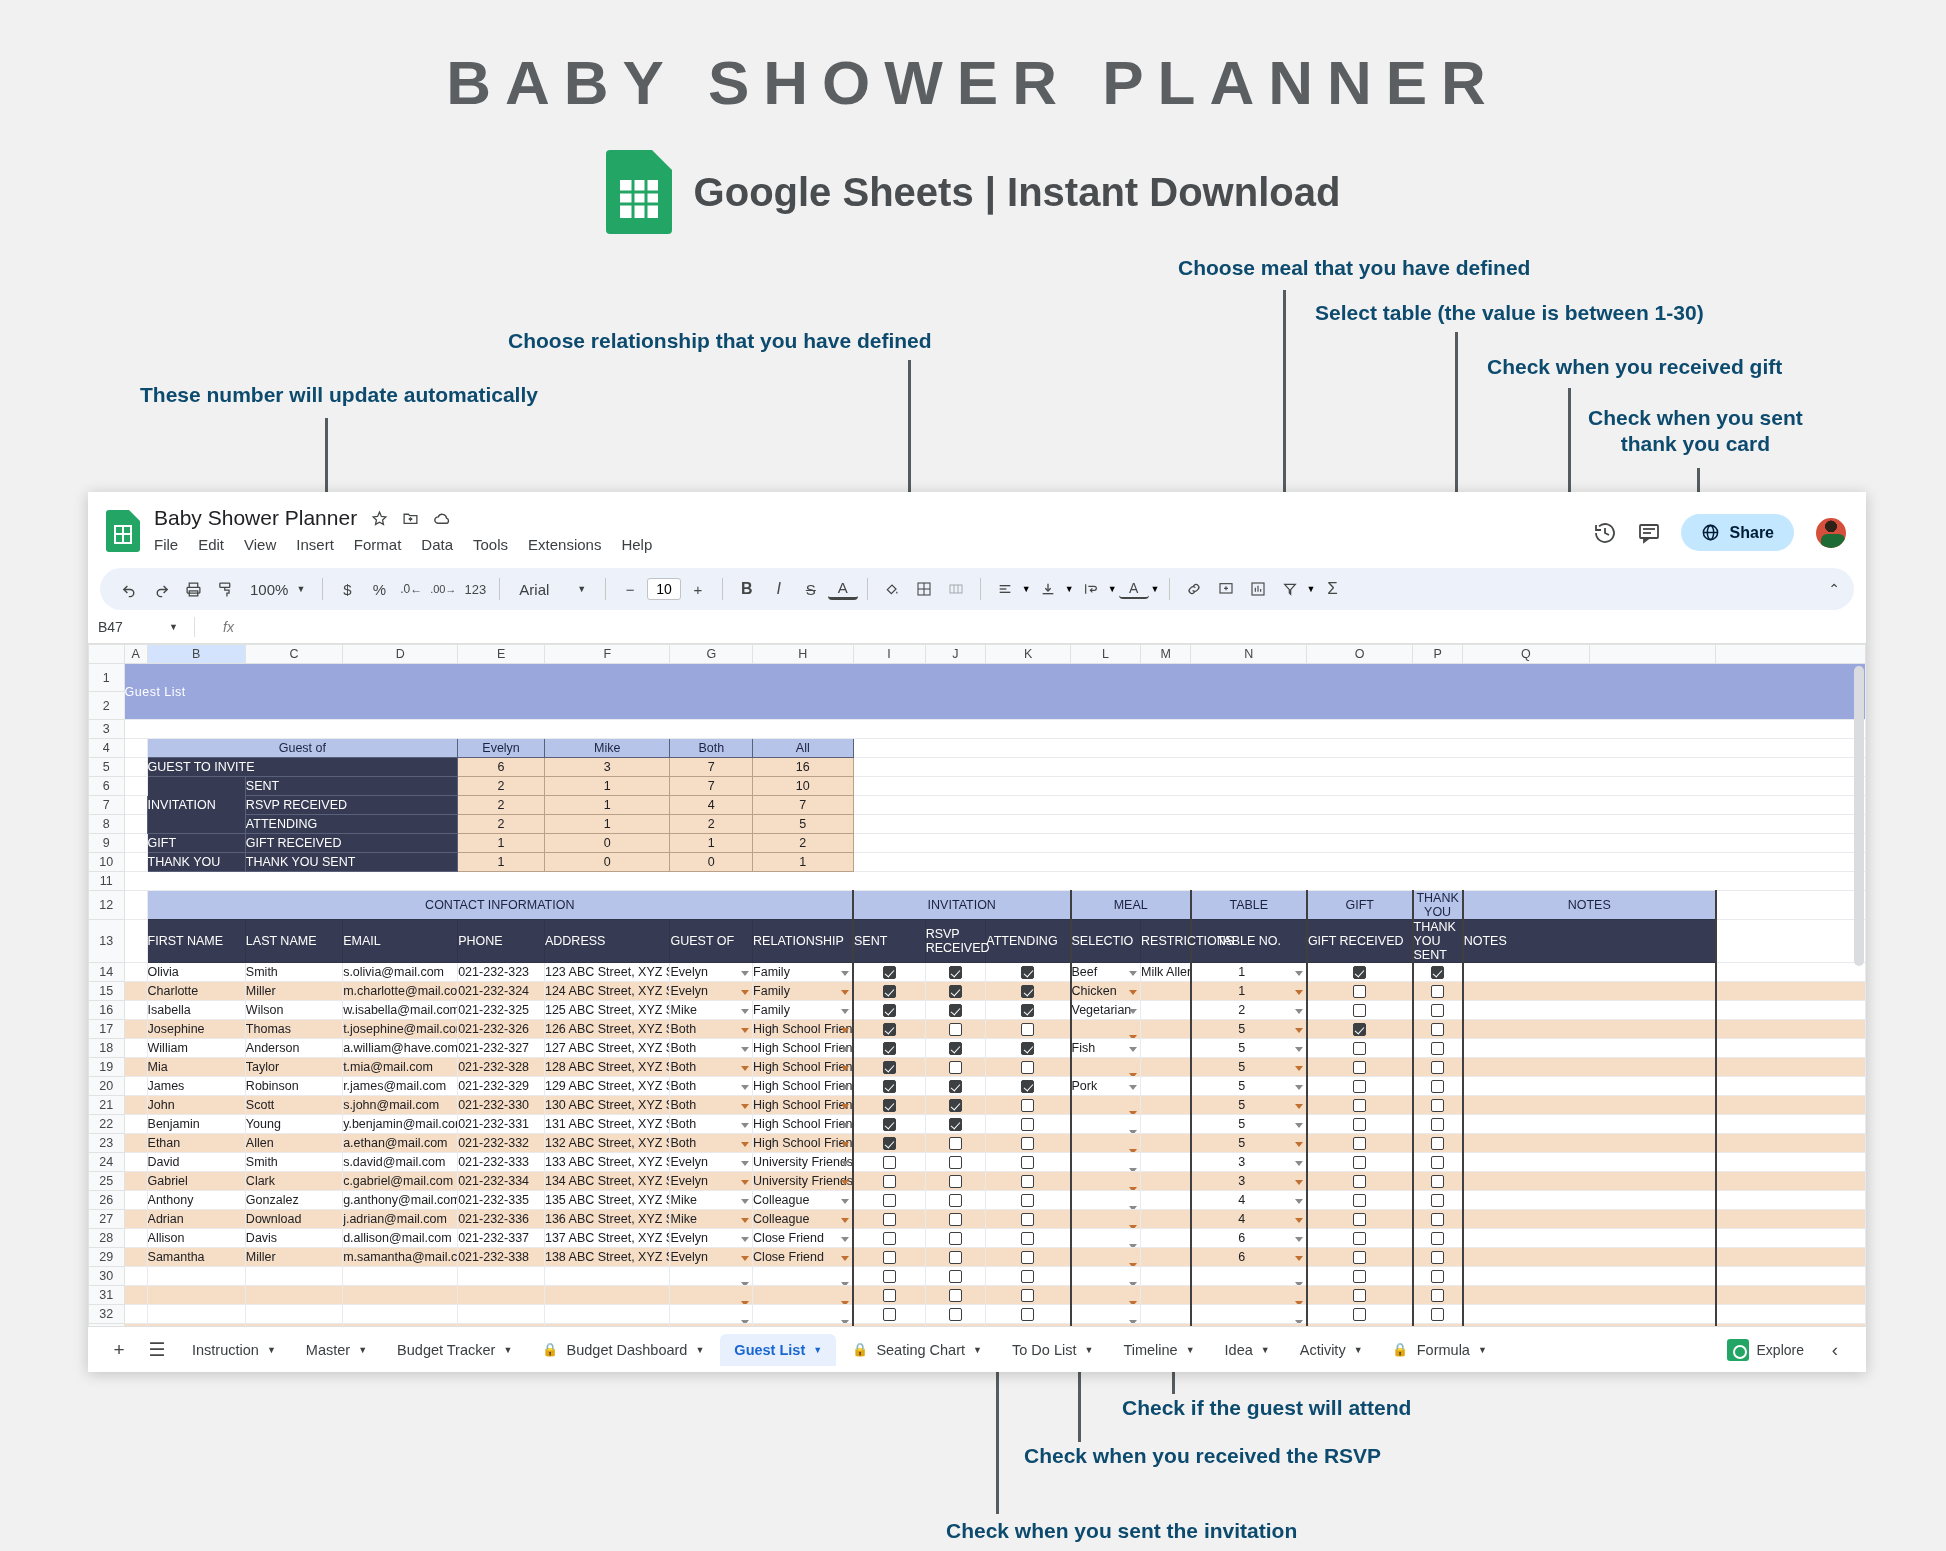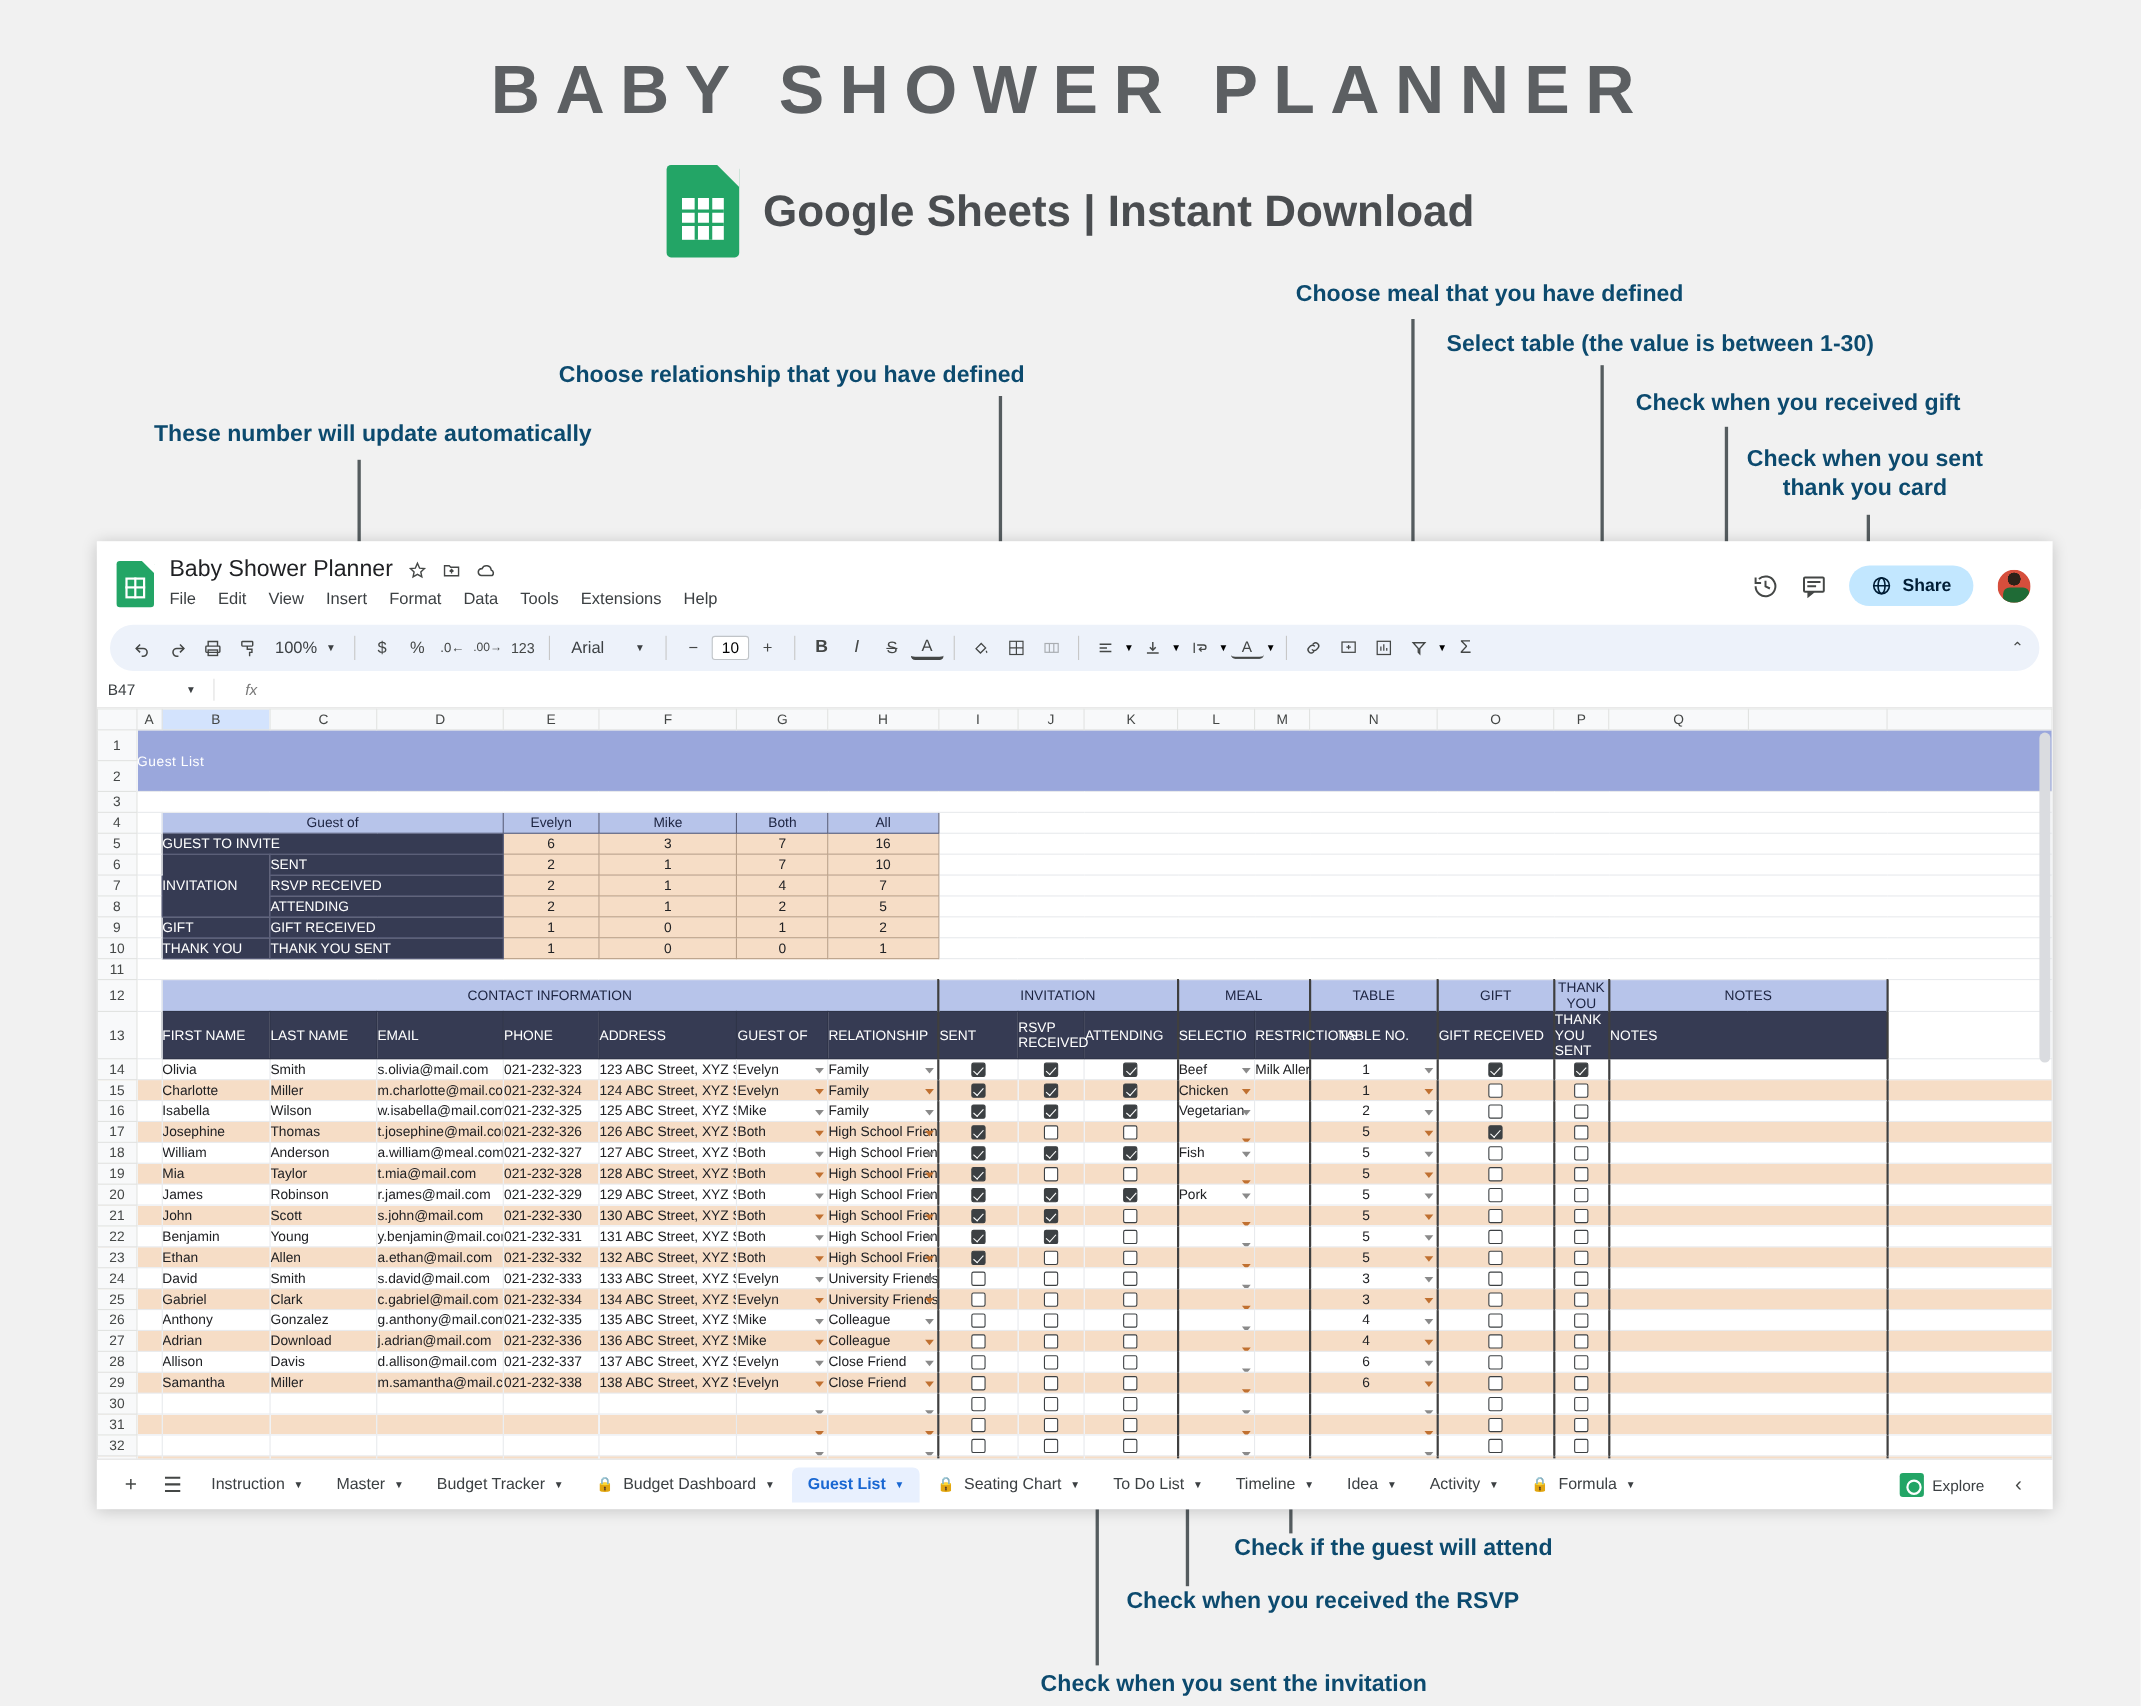--- a/index.html
+++ b/index.html
@@ -756,21 +756,21 @@
             <td class="cell cbcell vsep r-odd"><span class="cb on"></span></td>
             <td class="cell cbcell vsep r-odd"><span class="cb"></span></td>
             <td class="cell vsep vsep-r r-odd" colspan="2"></td>
             <td class="cell"></td>
           </tr>
           <tr class="r-even">
             <td class="rowhdr">18</td>
             <td class="cell r-even"></td>
             <td class="cell r-even">William</td>
             <td class="cell r-even">Anderson</td>
-            <td class="cell r-even">a.william@meal.com</td>
+            <td class="cell r-even">a.william@have.com</td>
             <td class="cell r-even">021-232-327</td>
             <td class="cell r-even">127 ABC Street, XYZ State, 1(</td>
             <td class="cell r-even">
               <span class="dd" style="display:block">Both<span class="arrow"></span></span>
             </td>
             <td class="cell r-even">
               <span class="dd" style="display:block">High School Friends<span class="arrow"></span></span>
             </td>
             <td class="cell cbcell vsep r-even"><span class="cb on"></span></td>
             <td class="cell cbcell r-even"><span class="cb on"></span></td>

